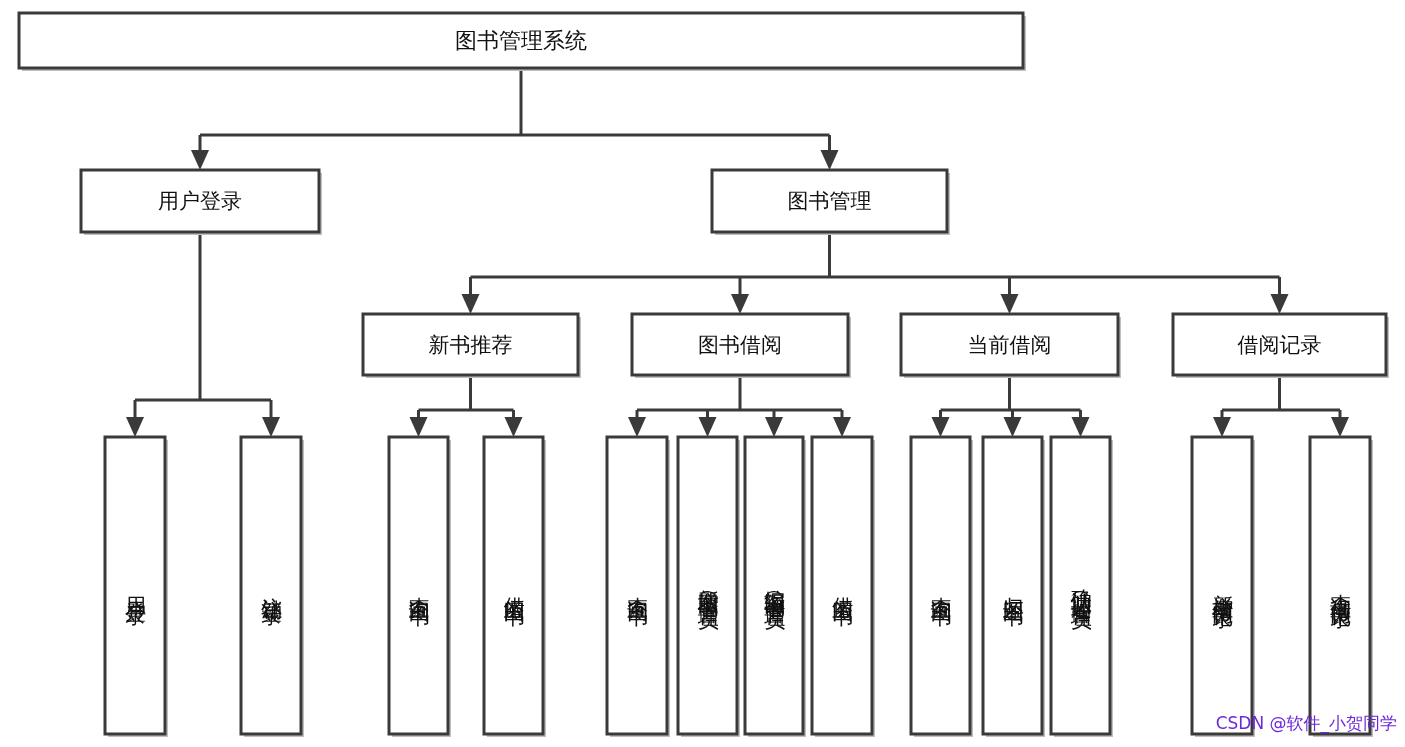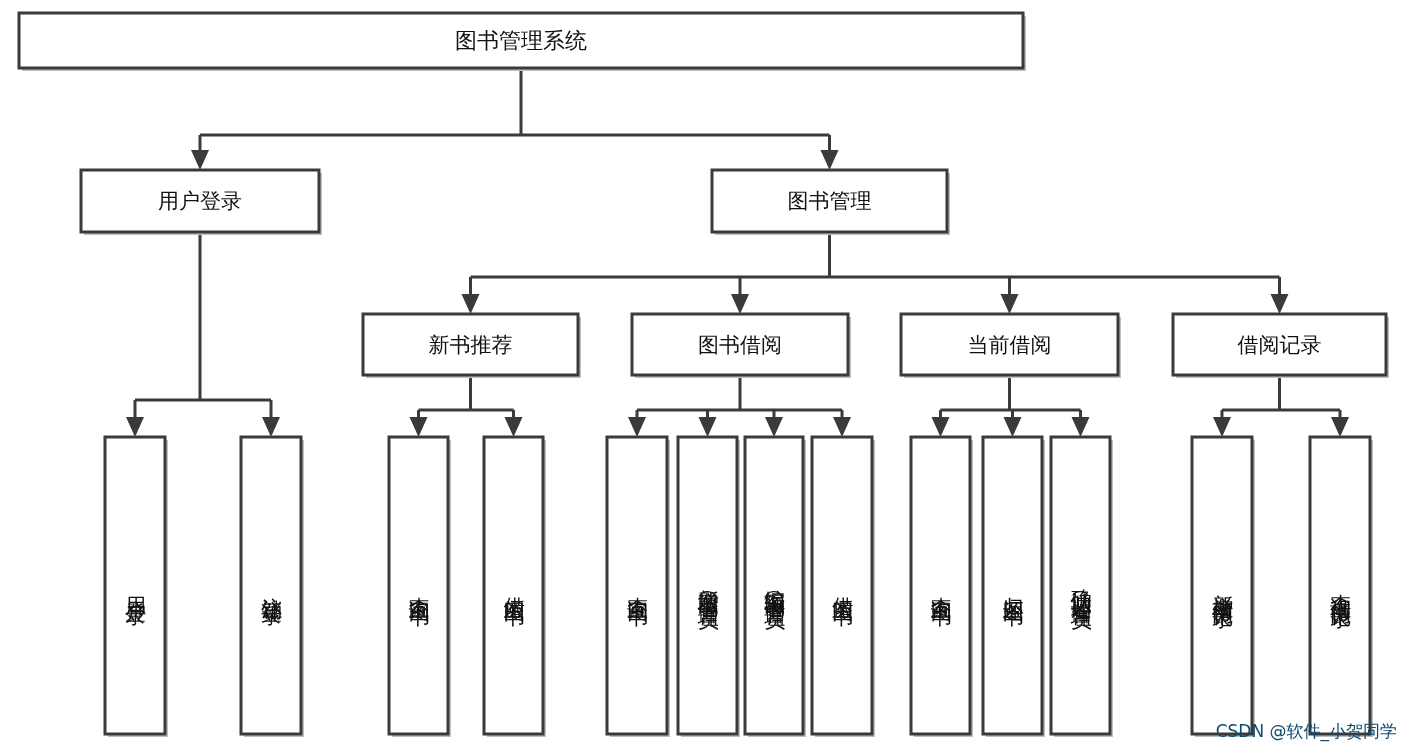--- a/index.html
+++ b/index.html
@@ -9,22 +9,22 @@
   .node-box{fill:#ffffff;stroke:#3a3a3a;stroke-width:3;}
   .node-shadow{fill:#bfbfbf;}
   .connector{stroke:#3a3a3a;stroke-width:3;fill:none;}
   .arrow-head{fill:#3a3a3a;}
   .node-label-h{font-family:"DejaVu Sans","Liberation Sans",sans-serif;font-size:21px;fill:#111111;text-anchor:middle;dominant-baseline:middle;}
   .node-label-title{font-family:"DejaVu Sans","Liberation Sans",sans-serif;font-size:22px;fill:#111111;text-anchor:middle;dominant-baseline:middle;}
   .vlabel{position:absolute;display:flex;align-items:center;justify-content:center;
           writing-mode:vertical-rl;text-orientation:upright;
           font-family:"DejaVu Sans","Liberation Sans",sans-serif;font-size:21px;line-height:1.22;
           color:#111111;letter-spacing:3px;white-space:nowrap;pointer-events:none;}
-  .watermark{position:absolute;right:8px;bottom:4px;font-family:"DejaVu Sans","Liberation Sans",sans-serif;
-             font-size:17px;color:#0c4a6e;white-space:nowrap;}
+  .watermark{position:absolute;right:8px;bottom:12px;font-family:"DejaVu Sans","Liberation Sans",sans-serif;
+             font-size:17px;color:#6d28d9;white-space:nowrap;}
 </style>
 </head>
 <body>
 
 <div id="diagram-root">
   <svg class="diagram" id="svg-layer" viewBox="0 0 1405 747">
       <path d="M 521 68 L 521 135" class="connector"></path>
       <path d="M 200 135 L 829.5 135" class="connector"></path>
       <path d="M 200 135 L 200 150" class="connector"></path>
       <path d="M 191 150 L 209 150 L 200 170 Z" class="arrow-head"></path>

